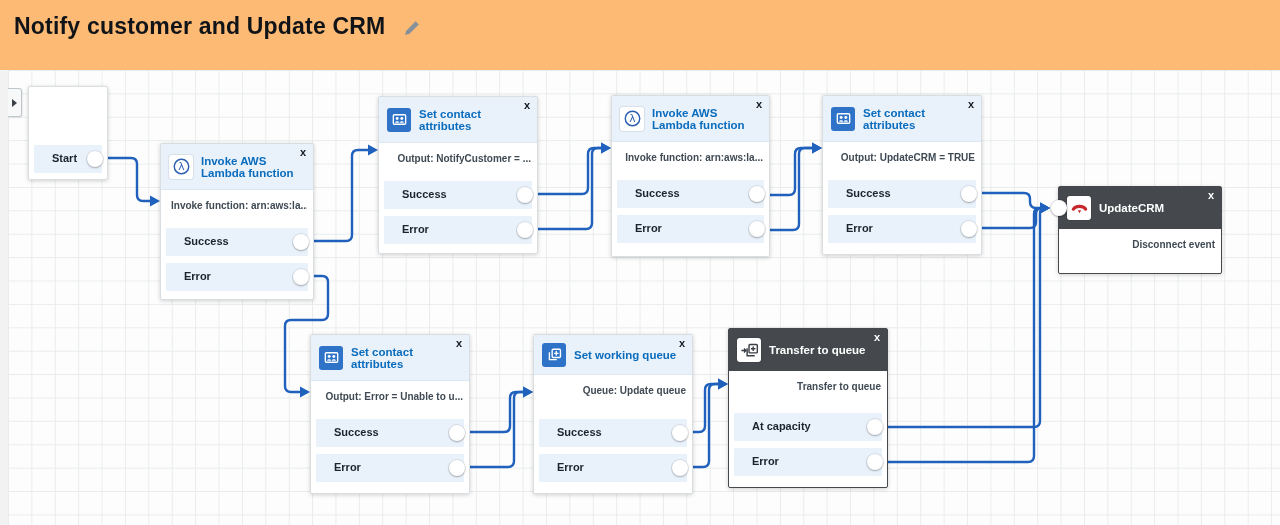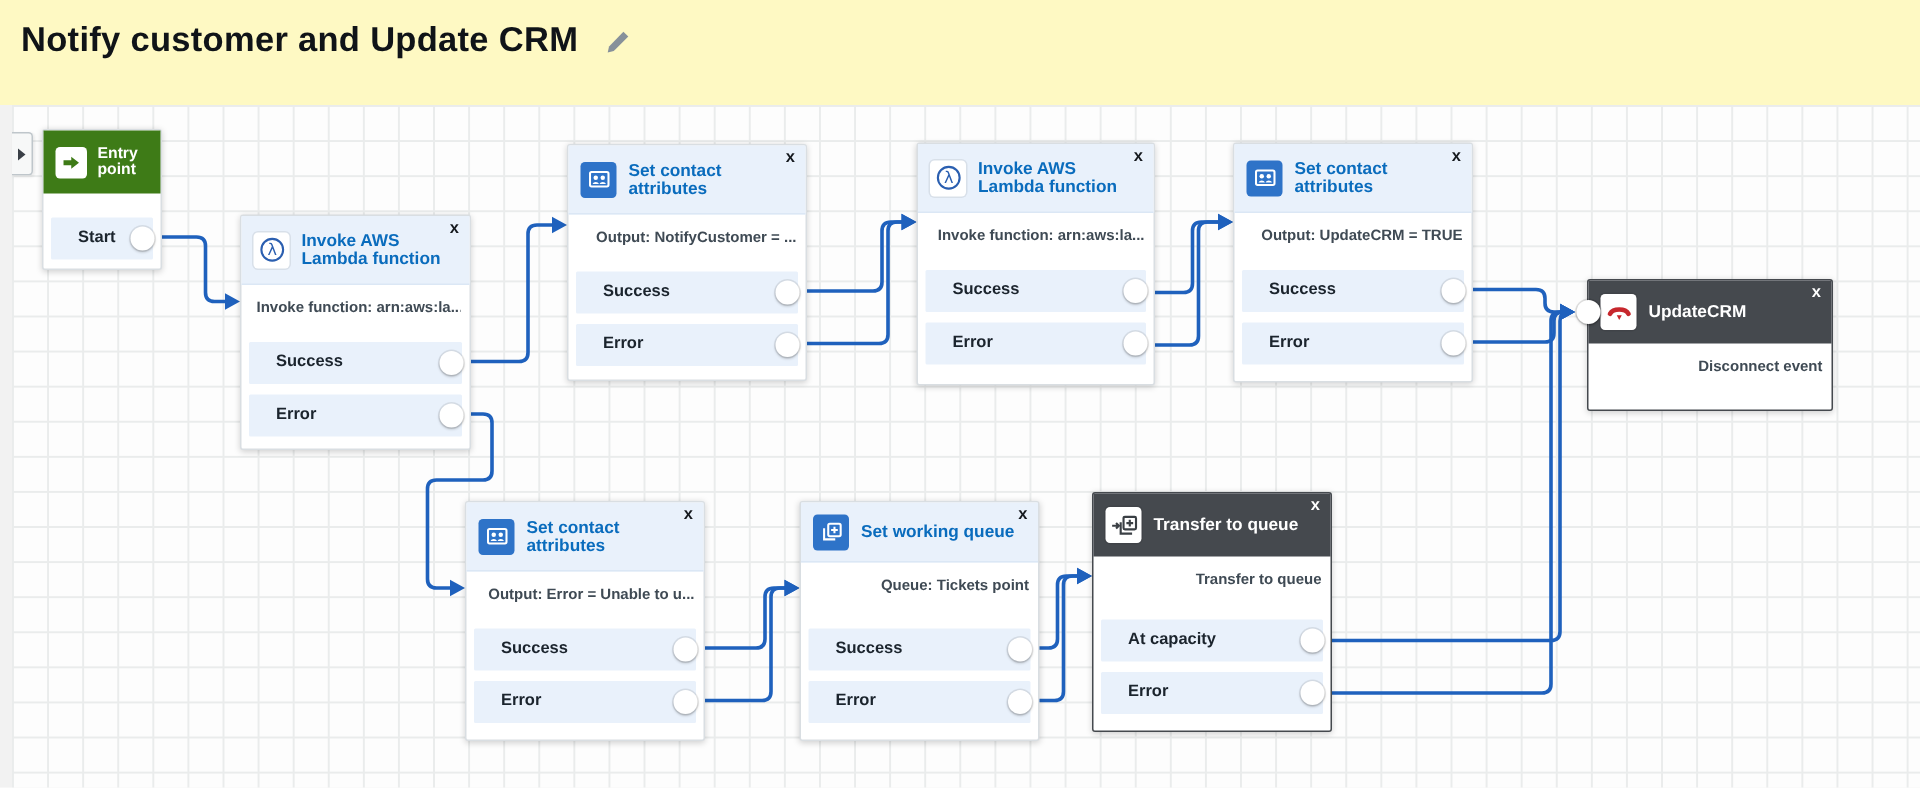--- a/index.html
+++ b/index.html
@@ -1,21 +1,21 @@
 <!DOCTYPE html>
 <html><head>
 <meta charset="utf-8">
 <style>
   html,body{margin:0;padding:0;}
   body{
     width:1280px;height:525px;overflow:hidden;position:relative;
     font-family:"Liberation Sans", sans-serif;background:#f2f2f2;
   }
   
-  #page-header{position:absolute;left:0;top:0;width:1280px;height:70px;background:#fef9c3;}
+  #page-header{position:absolute;left:0;top:0;width:1280px;height:70px;background:#fdba74;}
   #page-title{position:absolute;left:14px;top:13px;font-size:23px;font-weight:700;color:#101418;letter-spacing:.2px;}
   #edit-pencil{position:absolute;left:403px;top:19px;width:18px;height:18px;cursor:pointer;}
   
   #canvas{
     position:absolute;left:8px;top:70px;width:1272px;height:455px;
     background:
       linear-gradient(to right,#eaecec 1px,transparent 1px),
       linear-gradient(to bottom,#eaecec 1px,transparent 1px),#fdfdfd;
     background-size:23.4px 23.4px;
   }
@@ -90,28 +90,20 @@
       <polygon points="720,314 710,308.5 710,319.5" fill="#1f61bd"></polygon>
       <path d="M675,397 L695,397 Q701,397 701,391 L701,320 Q701,314 707,314 L711,314" fill="none" stroke="#1f61bd" stroke-width="2.4" stroke-linecap="round"></path>
       <polygon points="720,314 710,308.5 710,319.5" fill="#1f61bd"></polygon>
       <path d="M870,357 L1026,357 Q1032,357 1032,351 L1032,144 Q1032,138 1037,138 L1033,138" fill="none" stroke="#1f61bd" stroke-width="2.4" stroke-linecap="round"></path>
       <polygon points="1042,138 1032,132.5 1032,143.5" fill="#1f61bd"></polygon>
       <path d="M870,392 L1020,392 Q1026,392 1026,386 L1026,144 Q1026,138 1032,138 L1033,138" fill="none" stroke="#1f61bd" stroke-width="2.4" stroke-linecap="round"></path>
       <polygon points="1042,138 1032,132.5 1032,143.5" fill="#1f61bd"></polygon>
     </svg>
   <div id="blocks">
       <div class="block" style="left: 20px; top: 16px; width: 78px; height: 92px;">
-        <div class="block-header hdr-green hdr-on-dark" style="height: 42px;">
-          <span class="icon-box icon-green-entry">
-            <svg width="15" height="15" viewBox="0 0 16 16">
-              <path d="M2.5,6.2 h5.5 V3.8 l5.5,4.2 -5.5,4.2 V9.8 H2.5 z" fill="#3e7b17"></path>
-            </svg>
-          </span>
-          <span class="block-title">Entry point</span>
-        </div>
         <div class="row" style="top: 58px;">
           <span class="row-label">Start</span>
           <span class="port"></span>
         </div>
       </div>
       <div class="block" style="left: 152px; top: 73px; width: 152px; height: 155px;">
         <div class="block-header hdr-light hdr-on-light" style="height: 46px;">
           <span class="icon-box icon-white">
             <svg width="19" height="19" viewBox="0 0 16 16">
               <circle cx="8" cy="8" r="6.1" fill="none" stroke="#2b5fb0" stroke-width="1.2"></circle>
@@ -243,21 +235,21 @@
           <span class="icon-box icon-blue">
             <svg width="17" height="17" viewBox="0 0 16 16">
               <path d="M3.2,5.8 v7 h7" fill="none" stroke="#fff" stroke-width="1.3"></path>
               <rect x="5.8" y="3" width="7.8" height="7.8" rx="1" fill="none" stroke="#fff" stroke-width="1.3"></rect>
               <path d="M9.7,4.8 v4.2 M7.6,6.9 h4.2" stroke="#fff" stroke-width="1.3"></path>
             </svg>
           </span>
           <span class="block-title">Set working queue</span>
           <span class="close-x">x</span>
         </div>
-        <div class="block-body" style="top: 50px;">Queue: Tickets point</div>
+        <div class="block-body" style="top: 50px;">Queue: Update queue</div>
         <div class="row" style="top: 84px;">
           <span class="row-label">Success</span>
           <span class="port"></span>
         </div>
         <div class="row" style="top: 119px;">
           <span class="row-label">Error</span>
           <span class="port"></span>
         </div>
       </div>
       <div class="block" style="left: 720px; top: 258px; width: 158px; height: 158px; border-color: rgb(69, 73, 78);">

